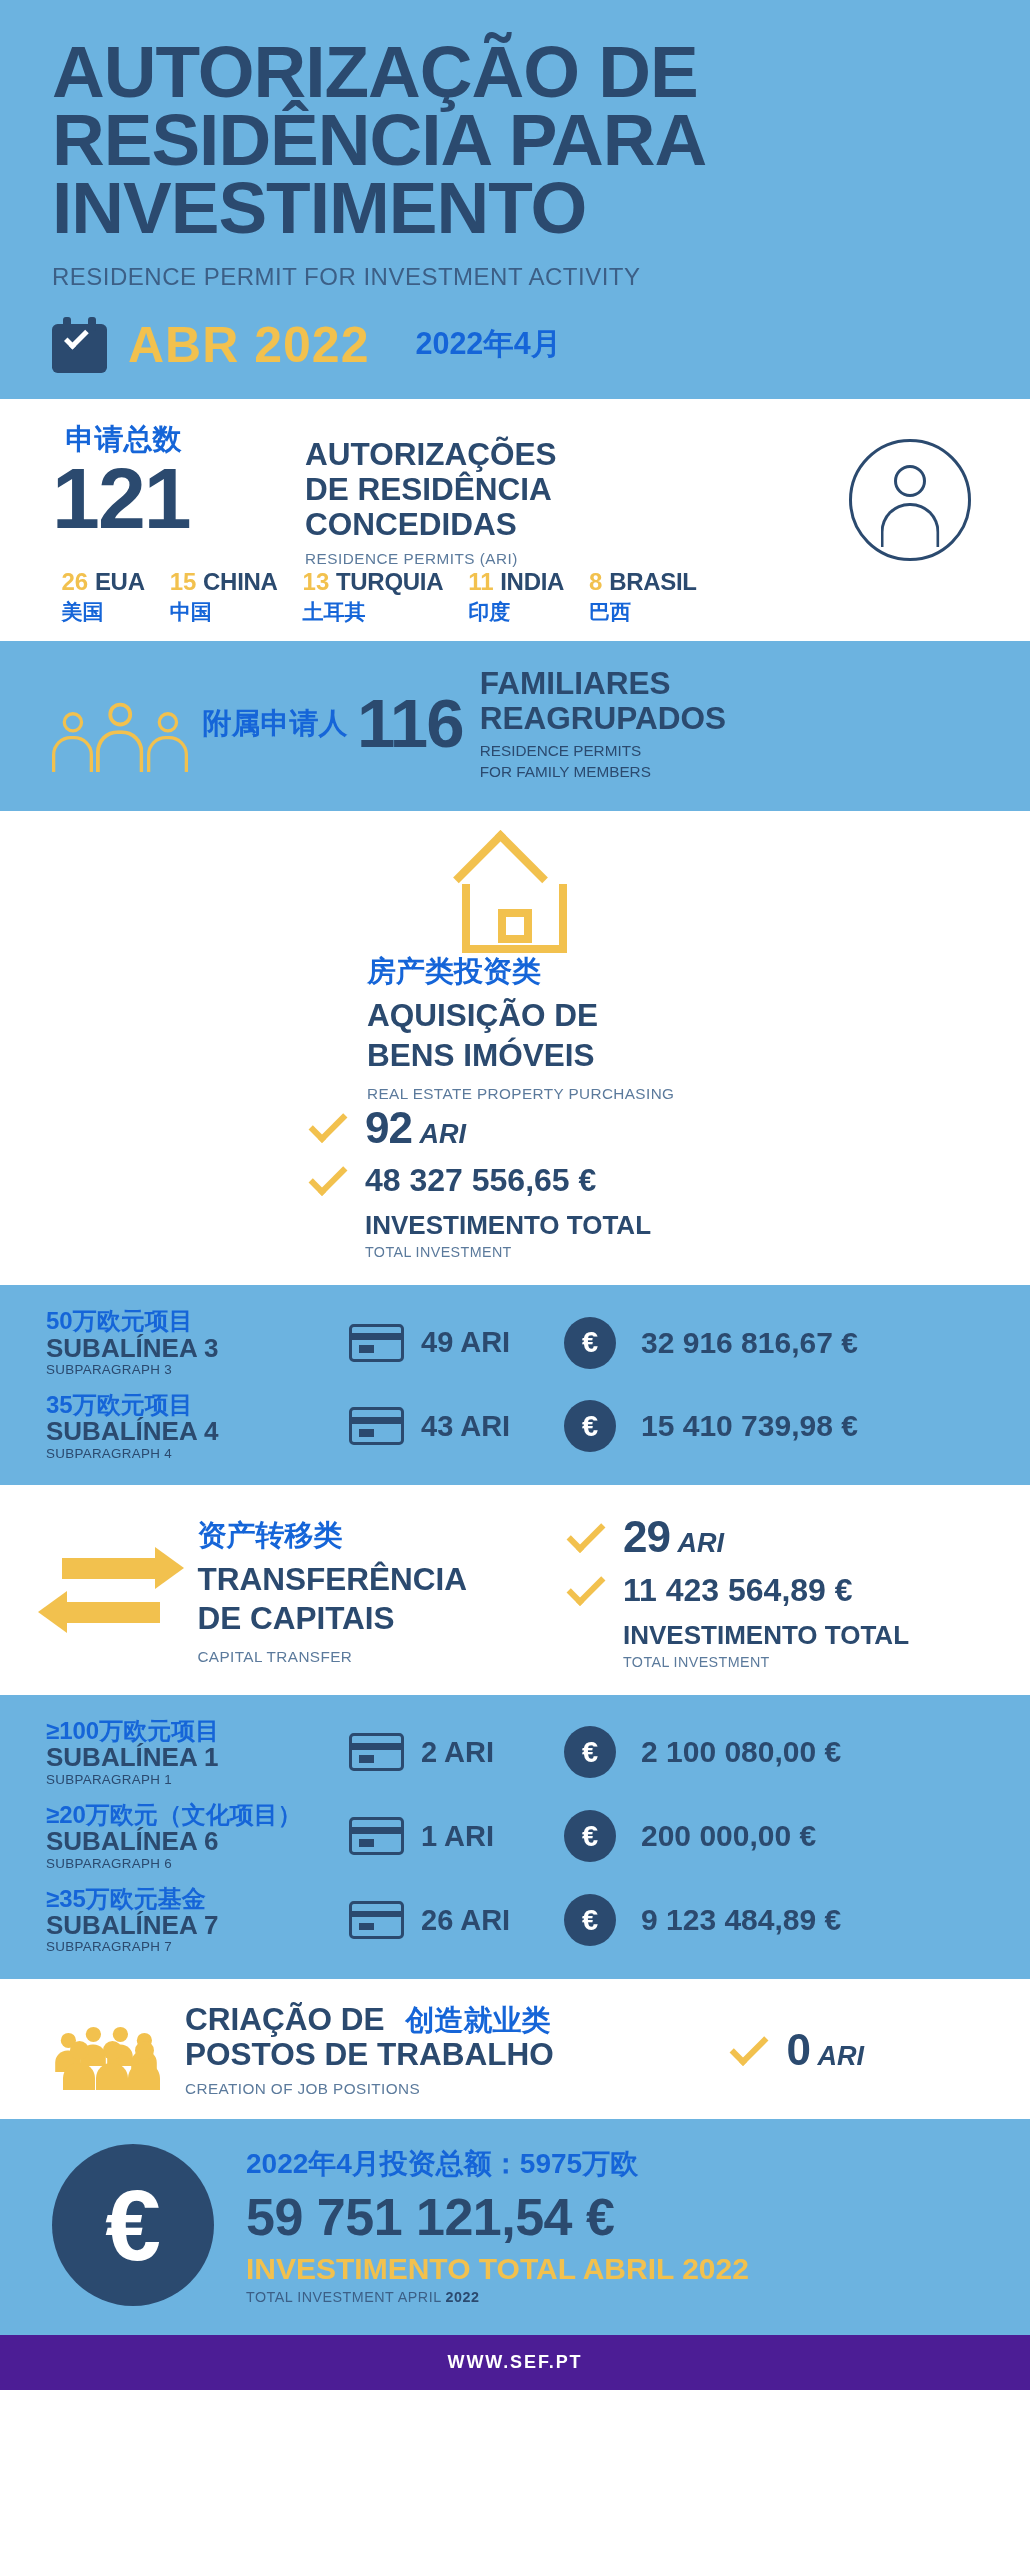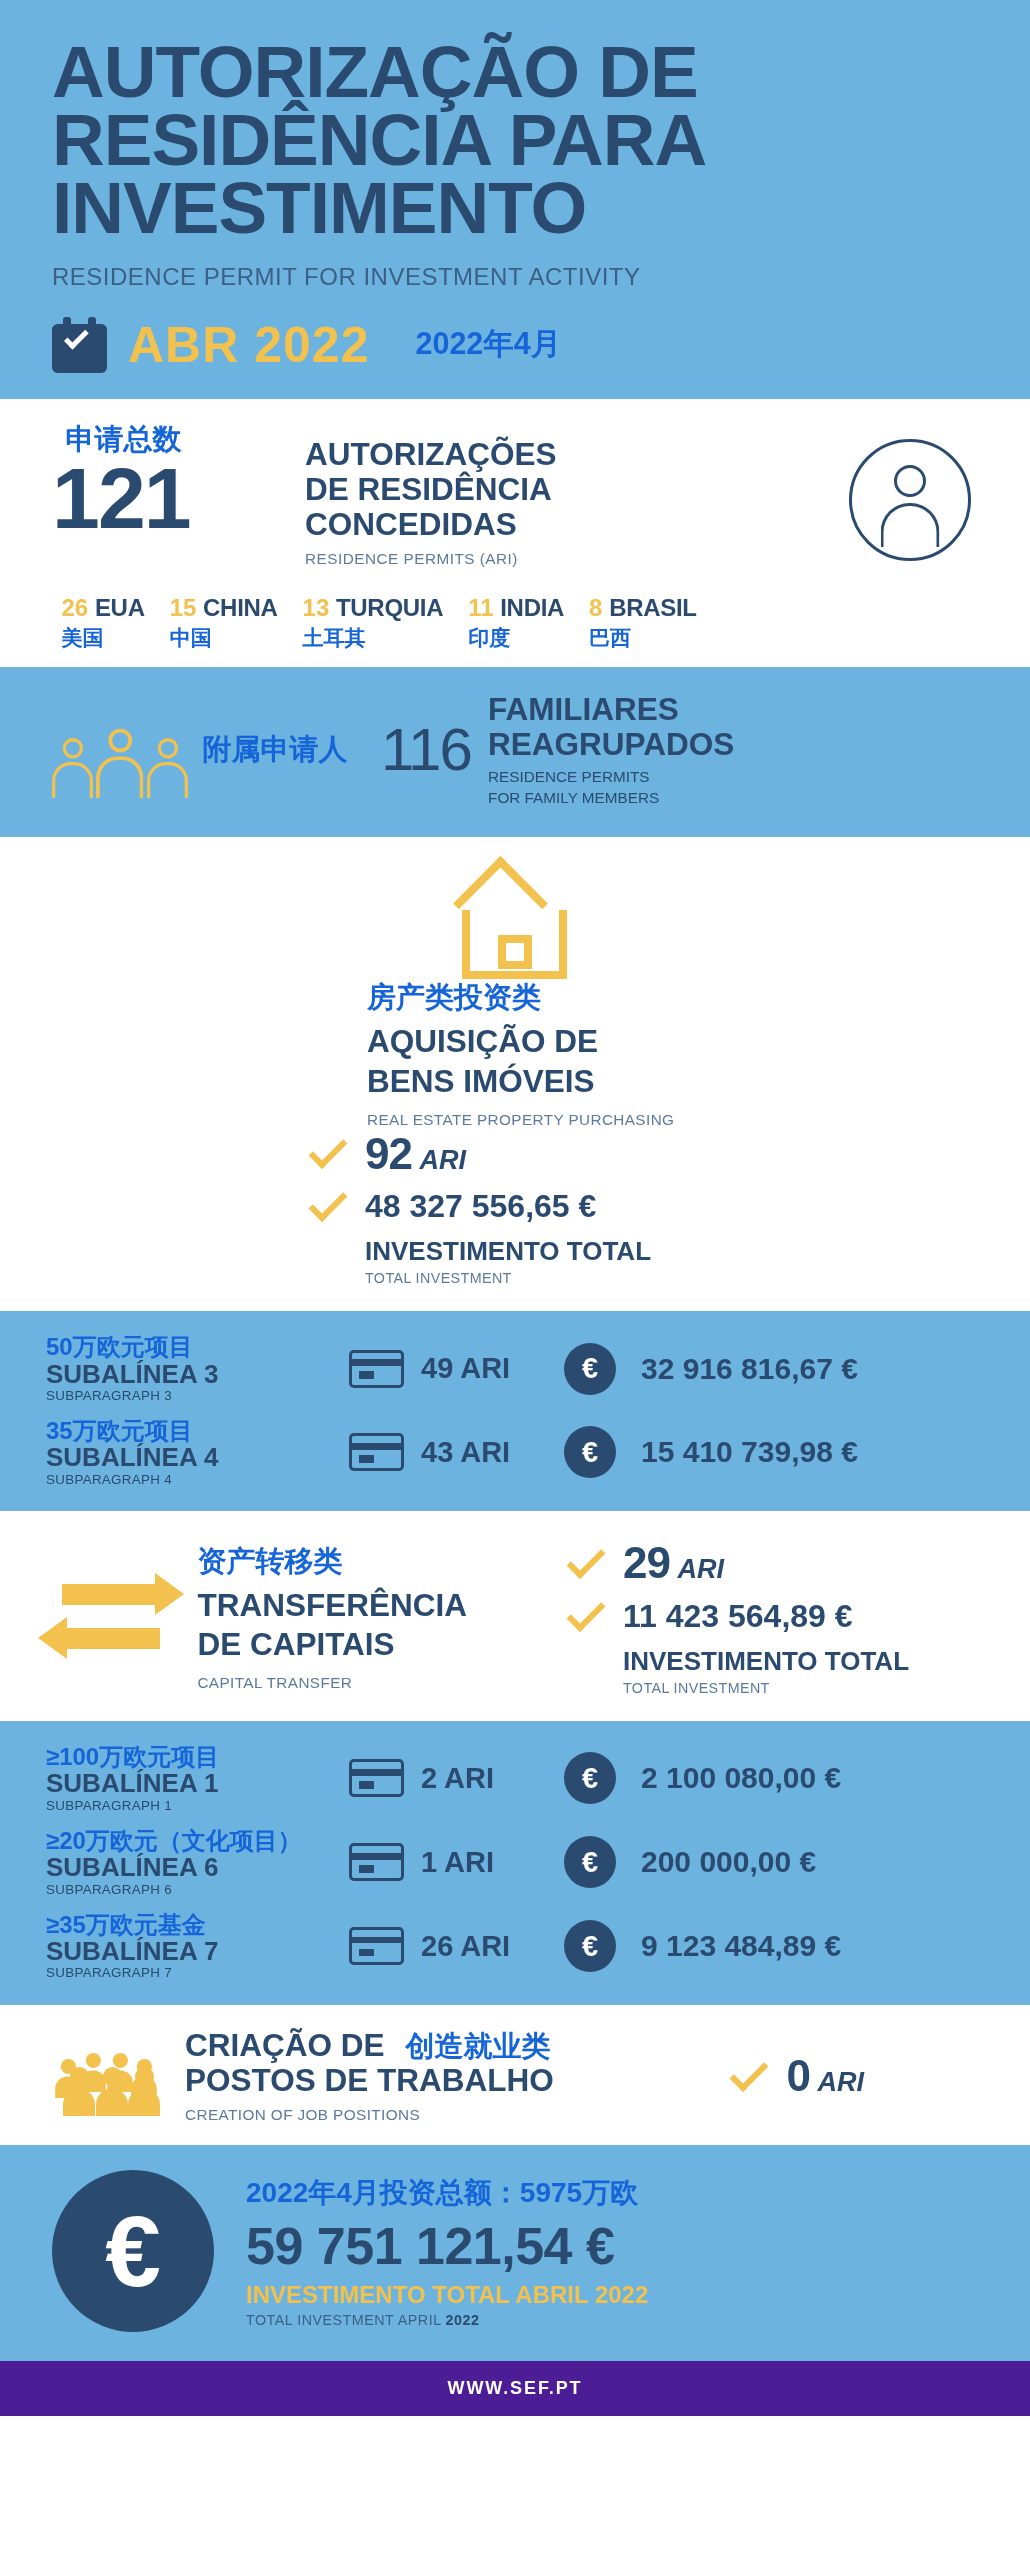--- a/index.html
+++ b/index.html
@@ -83,38 +83,38 @@
   }
   .person-circle .head {
     position: absolute; left: 50%; top: 23px; transform: translateX(-50%);
     width: 32px; height: 32px; border: 3.8px solid #2b4a6f; border-radius: 50%;
   }
   .person-circle .torso {
     position: absolute; left: 50%; top: 61px; transform: translateX(-50%);
     width: 59px; height: 44px; border: 3.8px solid #2b4a6f; border-bottom: none;
     border-radius: 29px 29px 0 0;
   }
-  .countries { display: flex; gap: 25px; margin-top: 26px; padding-left: 9.5px; }
+  .countries { display: flex; gap: 25px; margin-top: 0; padding-left: 9.5px; }
   .country { display: flex; flex-direction: column; }
   .country-line { display: flex; align-items: baseline; gap: 6.7px; }
   .c-num { font-size: 24px; font-weight: bold; color: #f2c14e; }
   .c-name { font-size: 24px; font-weight: bold; color: #2b4a6f; letter-spacing: -0.3px; }
   .c-cn { font-size: 21px; font-weight: bold; color: #1565d8; margin-top: 1.9px; }
 
   
   .sec2 { background: #6cb3e0; padding: 25px 52px 29px 52px; display: flex; align-items: center; }
   .fam-icon { width: 143px; height: 95px; position: relative; margin-right: 7.6px; }
   .fam-p { position: absolute; bottom: 0; }
   .fam-p .h { width: 25px; height: 25px; border: 4.8px solid #f2c14e; border-radius: 50%; margin: 0 auto; }
   .fam-p .b { width: 50px; height: 44px; border: 4.8px solid #f2c14e; border-bottom: none; border-radius: 23px 23px 0 0; margin-top: 3.8px; }
   .fam-p.p1 { left: 0; transform: scale(0.82); transform-origin: bottom left; }
   .fam-p.p2 { left: 44px; transform: scale(0.95); transform-origin: bottom left; }
   .fam-p.p3 { left: 95px; transform: scale(0.82); transform-origin: bottom left; }
   .fam-cn { font-size: 29px; font-weight: bold; color: #1565d8; margin-right: 9.5px; }
-  .fam-num { font-size: 60px; font-weight: normal; color: #2b4a6f; line-height: 0.9; letter-spacing: -1.9px; margin-left: 24px; }
+  .fam-num { font-size: 69px; font-weight: bold; color: #2b4a6f; line-height: 0.9; letter-spacing: -1.9px; }
   .fam-txt { margin-left: 17px; }
   .fam-label { font-size: 31.5px; font-weight: bold; color: #2b4a6f; line-height: 1.1; text-transform: uppercase; }
   .fam-sub { font-size: 15.3px; color: #2b4a6f; margin-top: 5.7px; line-height: 1.35; }
 
   
   .sec3 { background: #ffffff; padding: 27px 52px 25px 52px; display: flex; align-items: center; flex-direction: column; }
   .house-icon { width: 134px; height: 114px; position: relative; flex: none; }
   .house-icon .roof {
     position: absolute; left: 19px; top: 5.7px; width: 67px; height: 67px;
     border-top: 8.6px solid #f2c14e; border-right: 8.6px solid #f2c14e;
@@ -190,21 +190,21 @@
 
   
   .total { background: #6cb3e0; padding: 25px 52px 29px 52px; display: flex; align-items: center; }
   .euro-big {
     width: 162px; height: 162px; border-radius: 50%; background: #2b4a6f; color: #fff;
     font-size: 100px; font-weight: bold; display: flex; align-items: center; justify-content: center;
     flex: none; margin-right: 32px; line-height: 1;
   }
   .total-cn { font-size: 28px; font-weight: bold; color: #1565d8; }
   .total-num { font-size: 52px; font-weight: bold; color: #2b4a6f; letter-spacing: -0.5px; margin-top: 3.8px; }
-  .total-label { font-size: 24px; font-weight: bold; color: #f2c14e; margin-top: 5px; text-transform: uppercase; }
+  .total-label { font-size: 30px; font-weight: bold; color: #f2c14e; margin-top: 5px; text-transform: uppercase; }
   .total-sub { font-size: 14.3px; color: #3c5f86; margin-top: 3.8px; letter-spacing: 0.5px; }
   .total-sub b { color: #2b4a6f; }
 
   
   .footer {
     background: #4c1d95; color: #ffffff; text-align: center;
     font-size: 18px; font-weight: bold; letter-spacing: 1.9px;
     padding: 17px 0; height: 55px;
   }
 </style>

